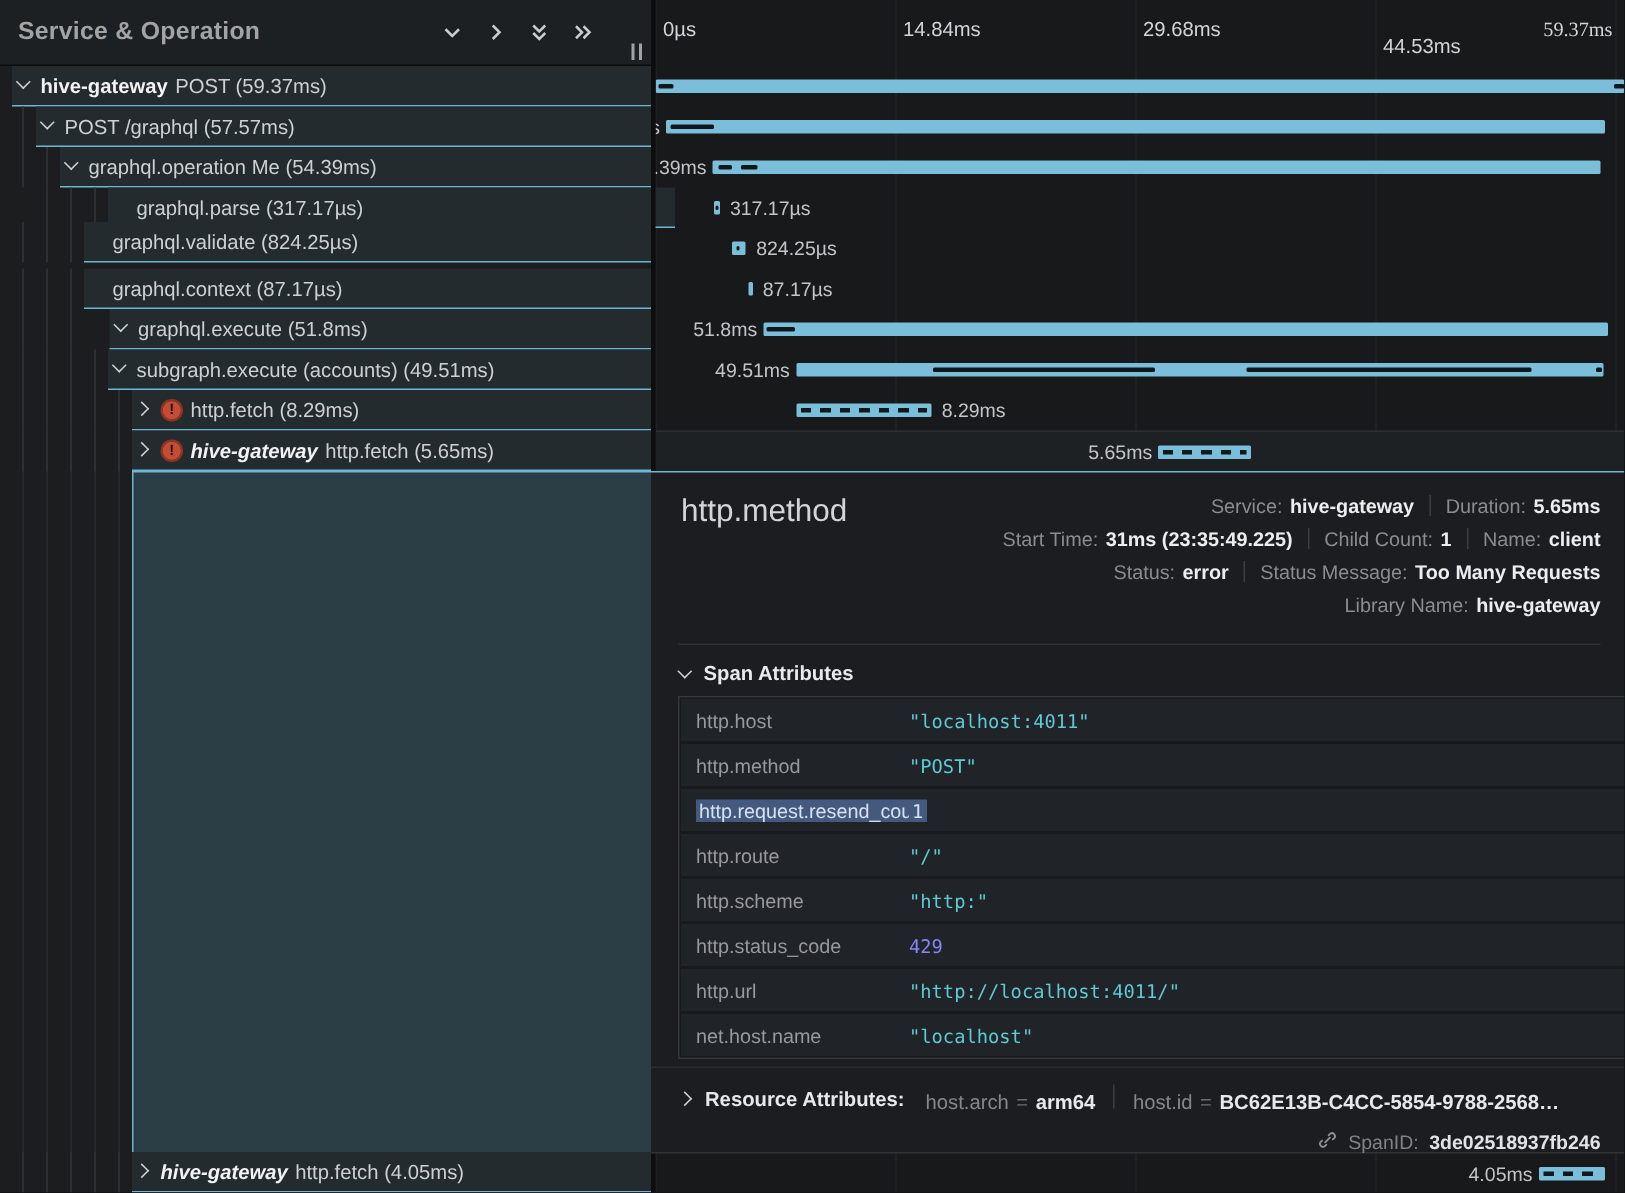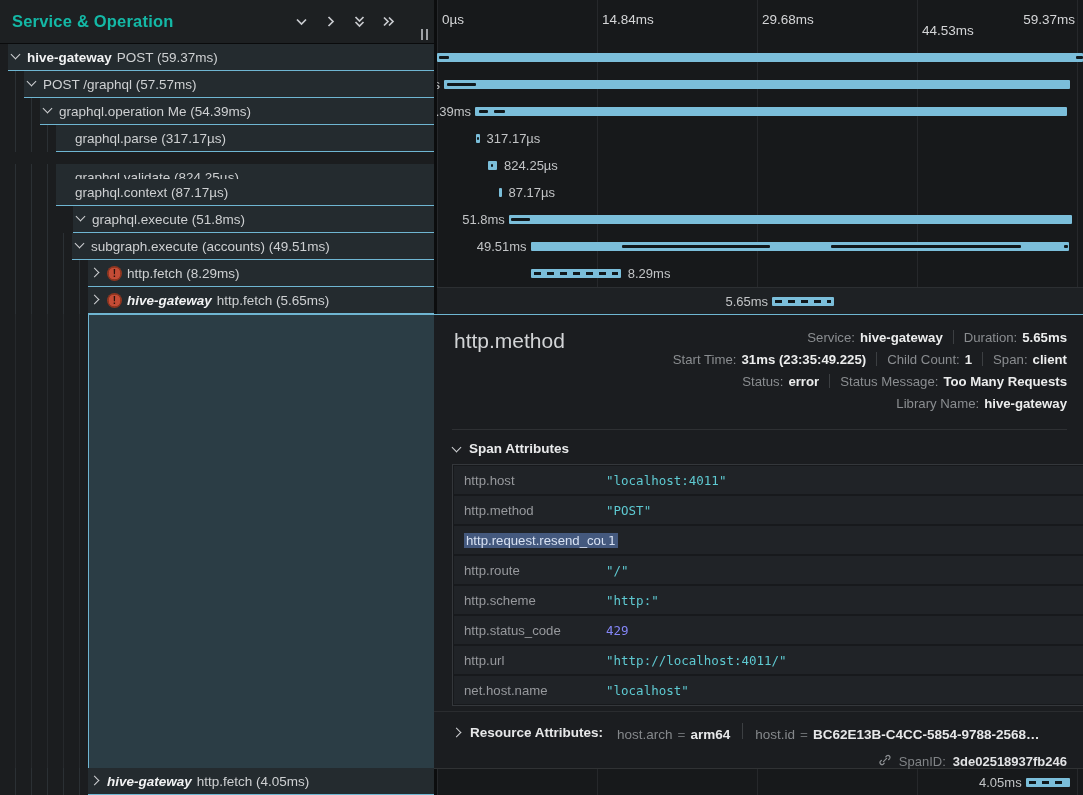--- a/index.html
+++ b/index.html
@@ -4,21 +4,21 @@
 <style>
   html,body{margin:0;padding:0;background:#0f1113;}
   *{box-sizing:border-box;}
   .app{position:relative;width:1083px;height:795px;background:#17191b;overflow:hidden;
        font-family:"Liberation Sans",sans-serif;color:#d3d5d7;}
 
   
   .leftbase{position:absolute;left:0;top:0;width:434px;height:795px;background:#1b1d1f;}
   .lheader{position:absolute;left:0;top:0;width:434px;height:44px;background:#1d2022;
            border-bottom:1px solid #0a0b0c;display:flex;align-items:center;padding:0 12px;z-index:5;}
-  .ltitle{font-size:16.5px;font-weight:bold;color:#14b8a6;letter-spacing:.2px;}
+  .ltitle{font-size:16.5px;font-weight:bold;color:#a3a3a3;letter-spacing:.2px;}
   .hicons{margin-left:auto;display:flex;gap:14px;align-items:center;margin-right:26px;}
   .hicons svg{display:block;cursor:pointer;}
   .handle{position:absolute;right:6px;bottom:3px;display:flex;gap:3px;cursor:col-resize;}
   .handle i{display:block;width:2px;height:11px;background:#9fa2a6;}
 
   .trow{position:absolute;left:0;width:434px;height:27px;z-index:4;}
   .trow .gut{position:absolute;left:0;top:0;bottom:0;
       background:repeating-linear-gradient(90deg,transparent 0 15px,#2b3034 15px 16px);}
   .trow .inner{position:absolute;top:0;bottom:0;right:0;background:#242b2f;
       border-bottom:1px solid #6fb6d2;display:flex;align-items:center;gap:5px;padding-left:2px;}
@@ -156,29 +156,29 @@
     </div>
   </div>
       <div class="trow" style="top: 98px;">
     <div class="gut" style="width: 40px;"></div>
     <div class="inner" style="left: 40px;">
       <span class="chev down"></span>
 
       <span class="lbl">graphql.operation Me (54.39ms)</span>
     </div>
   </div>
-      <div class="trow" style="top: 125px;">
+      <div class="trow" style="top: 125px; margin-left: 16px;">
     <div class="gut" style="width: 56px;"></div>
     <div class="inner" style="left: 56px;">
       <span class="chev none"></span>
 
       <span class="lbl">graphql.parse (317.17µs)</span>
     </div>
   </div>
-      <div class="trow" style="top: 164px;">
+      <div class="trow" style="top: 148px;">
     <div class="gut" style="width: 56px;"></div>
     <div class="inner" style="left: 56px;">
       <span class="chev none"></span>
 
       <span class="lbl">graphql.validate (824.25µs)</span>
     </div>
   </div>
       <div class="trow" style="top: 179px;">
     <div class="gut" style="width: 56px;"></div>
     <div class="inner" style="left: 56px;">
@@ -233,21 +233,21 @@
     </div>
 
   <div class="selblock"></div>
 
   <div class="tl">
     <div class="theader" id="ticks">
         <span class="tick" style="left: 5px;">0µs</span>
         <span class="tick" style="left: 165px;">14.84ms</span>
         <span class="tick" style="left: 325px;">29.68ms</span>
         <span class="tick" style="left: 485px; margin-top: 11px;">44.53ms</span>
-        <span class="tick" style="right: 8px;">59.37ms</span>
+        <span class="tick" style="right: 8px; font-family: Liberation Serif, serif;">59.37ms</span>
       </div>
     <div id="trows">
         <div class="trowR" style="top: 44px;">
     <div class="bar" style="left: 0px; width: 646px;">
             <i class="mark" style="left: 0.3%; width: 1.6%;"></i>
             <i class="mark" style="left: 98.9%; width: 1.1%;"></i>
           </div>
 
   </div>
         <div class="trowR" style="top: 71px;">
@@ -320,21 +320,21 @@
           <span class="mlabel">Duration:</span>
           <span class="mvalue">5.65ms</span>
         </div>
         <div class="mline">
           <span class="mlabel">Start Time:</span>
           <span class="mvalue">31ms (23:35:49.225)</span>
           <span class="msep"></span>
           <span class="mlabel">Child Count:</span>
           <span class="mvalue">1</span>
           <span class="msep"></span>
-          <span class="mlabel">Span:</span>
+          <span class="mlabel">Name:</span>
           <span class="mvalue">client</span>
         </div>
         <div class="mline">
           <span class="mlabel">Status:</span>
           <span class="mvalue">error</span>
           <span class="msep"></span>
           <span class="mlabel">Status Message:</span>
           <span class="mvalue">Too Many Requests</span>
         </div>
         <div class="mline">

